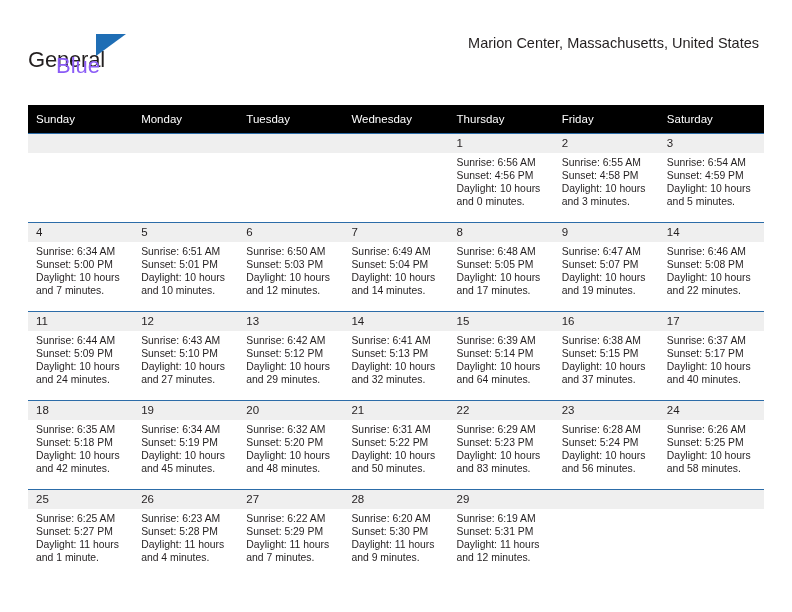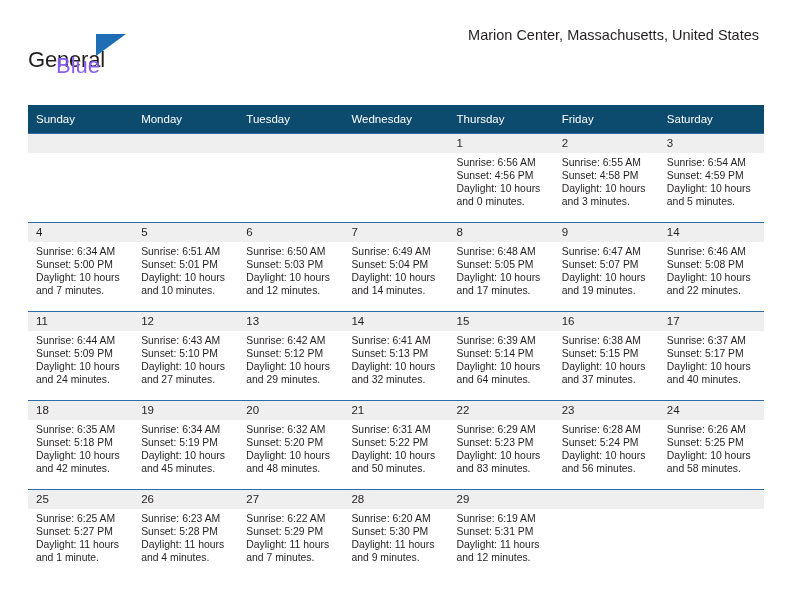--- a/index.html
+++ b/index.html
@@ -74,21 +74,21 @@
     top: 0;
     text-align: right;
   }
   .cal-title {
     font-size: 26px;
     color: #231f20;
     line-height: 32px;
     white-space: nowrap;
   }
   .cal-subtitle {
-    margin-top: 0;
+    margin-top: 8px;
     font-size: 14.5px;
     color: #231f20;
     line-height: 18px;
     white-space: nowrap;
     text-align: center;
   }
 
   
   .calendar {
     position: absolute;
@@ -97,21 +97,21 @@
     width: 736px;
   }
   table.cal {
     border-collapse: collapse;
     table-layout: fixed;
     width: 736px;
   }
   table.cal col { width: 105.14px; }
 
   thead th {
-    background: #0c4a6e;
+    background: #000000;
     color: #ffffff;
     font-size: 11.5px;
     font-weight: normal;
     text-align: left;
     padding: 5px 0 5px 8px;
     height: 18px;
     line-height: 14px;
   }
 
   td.day {

